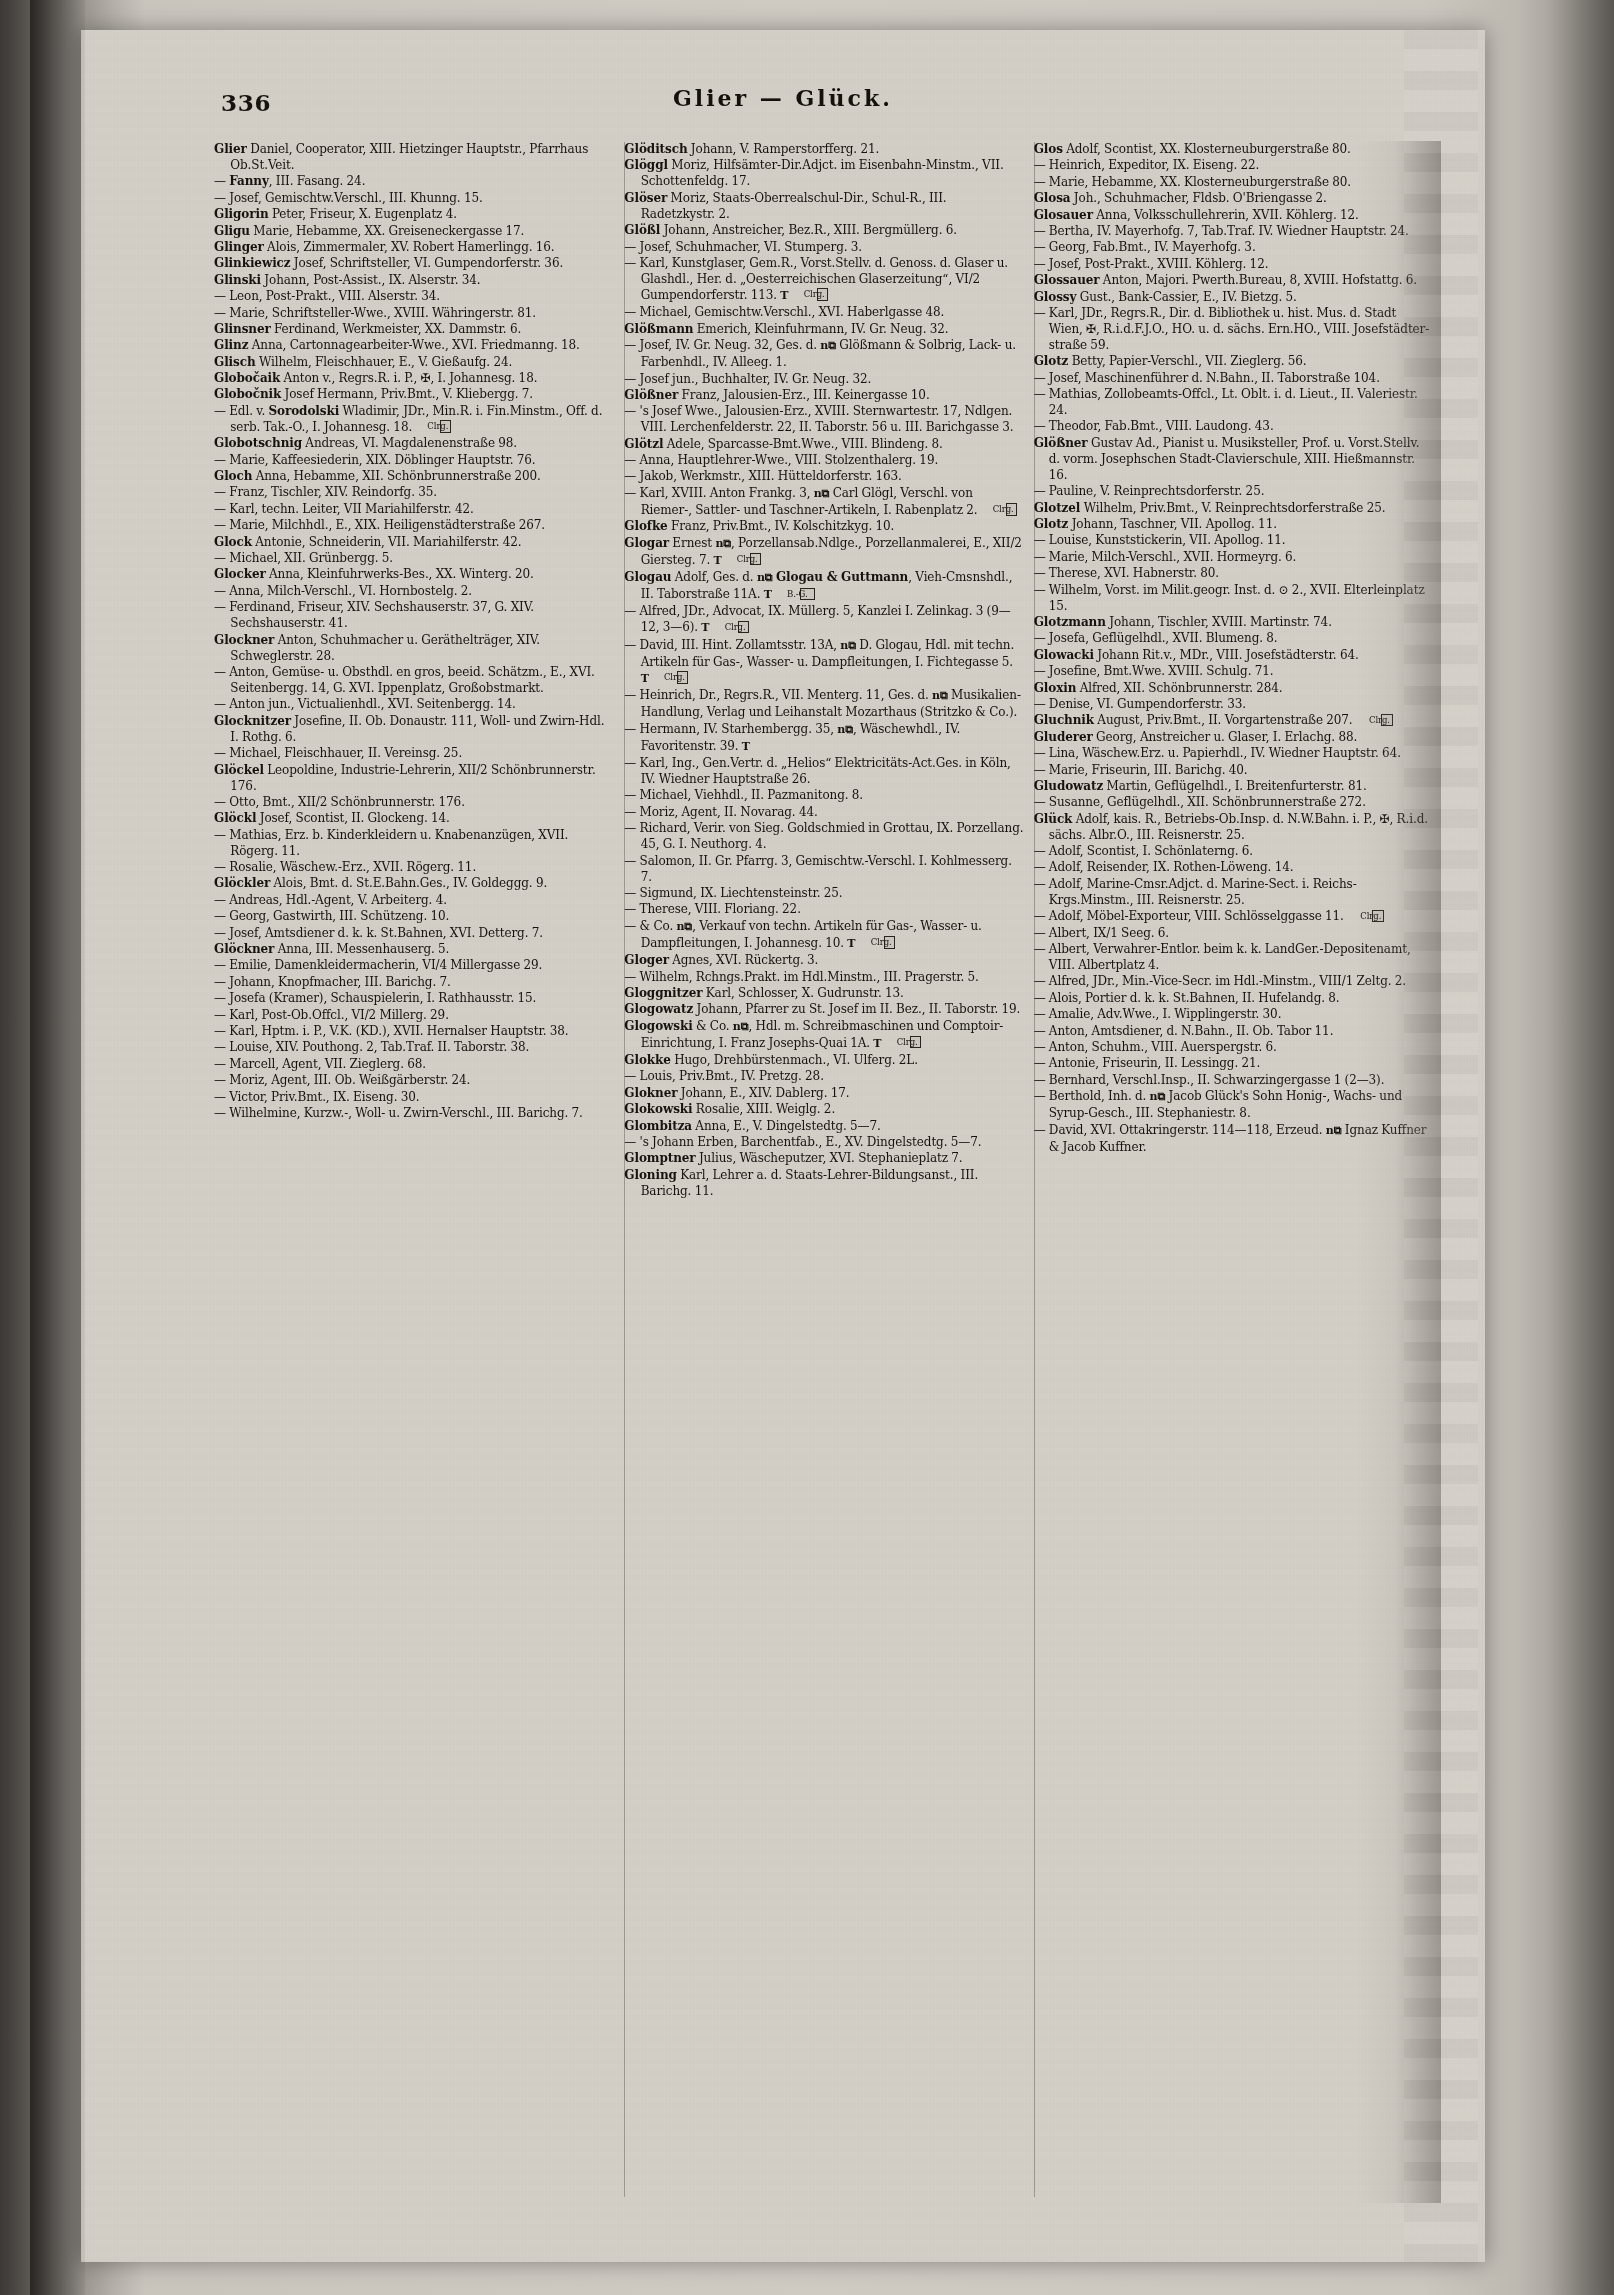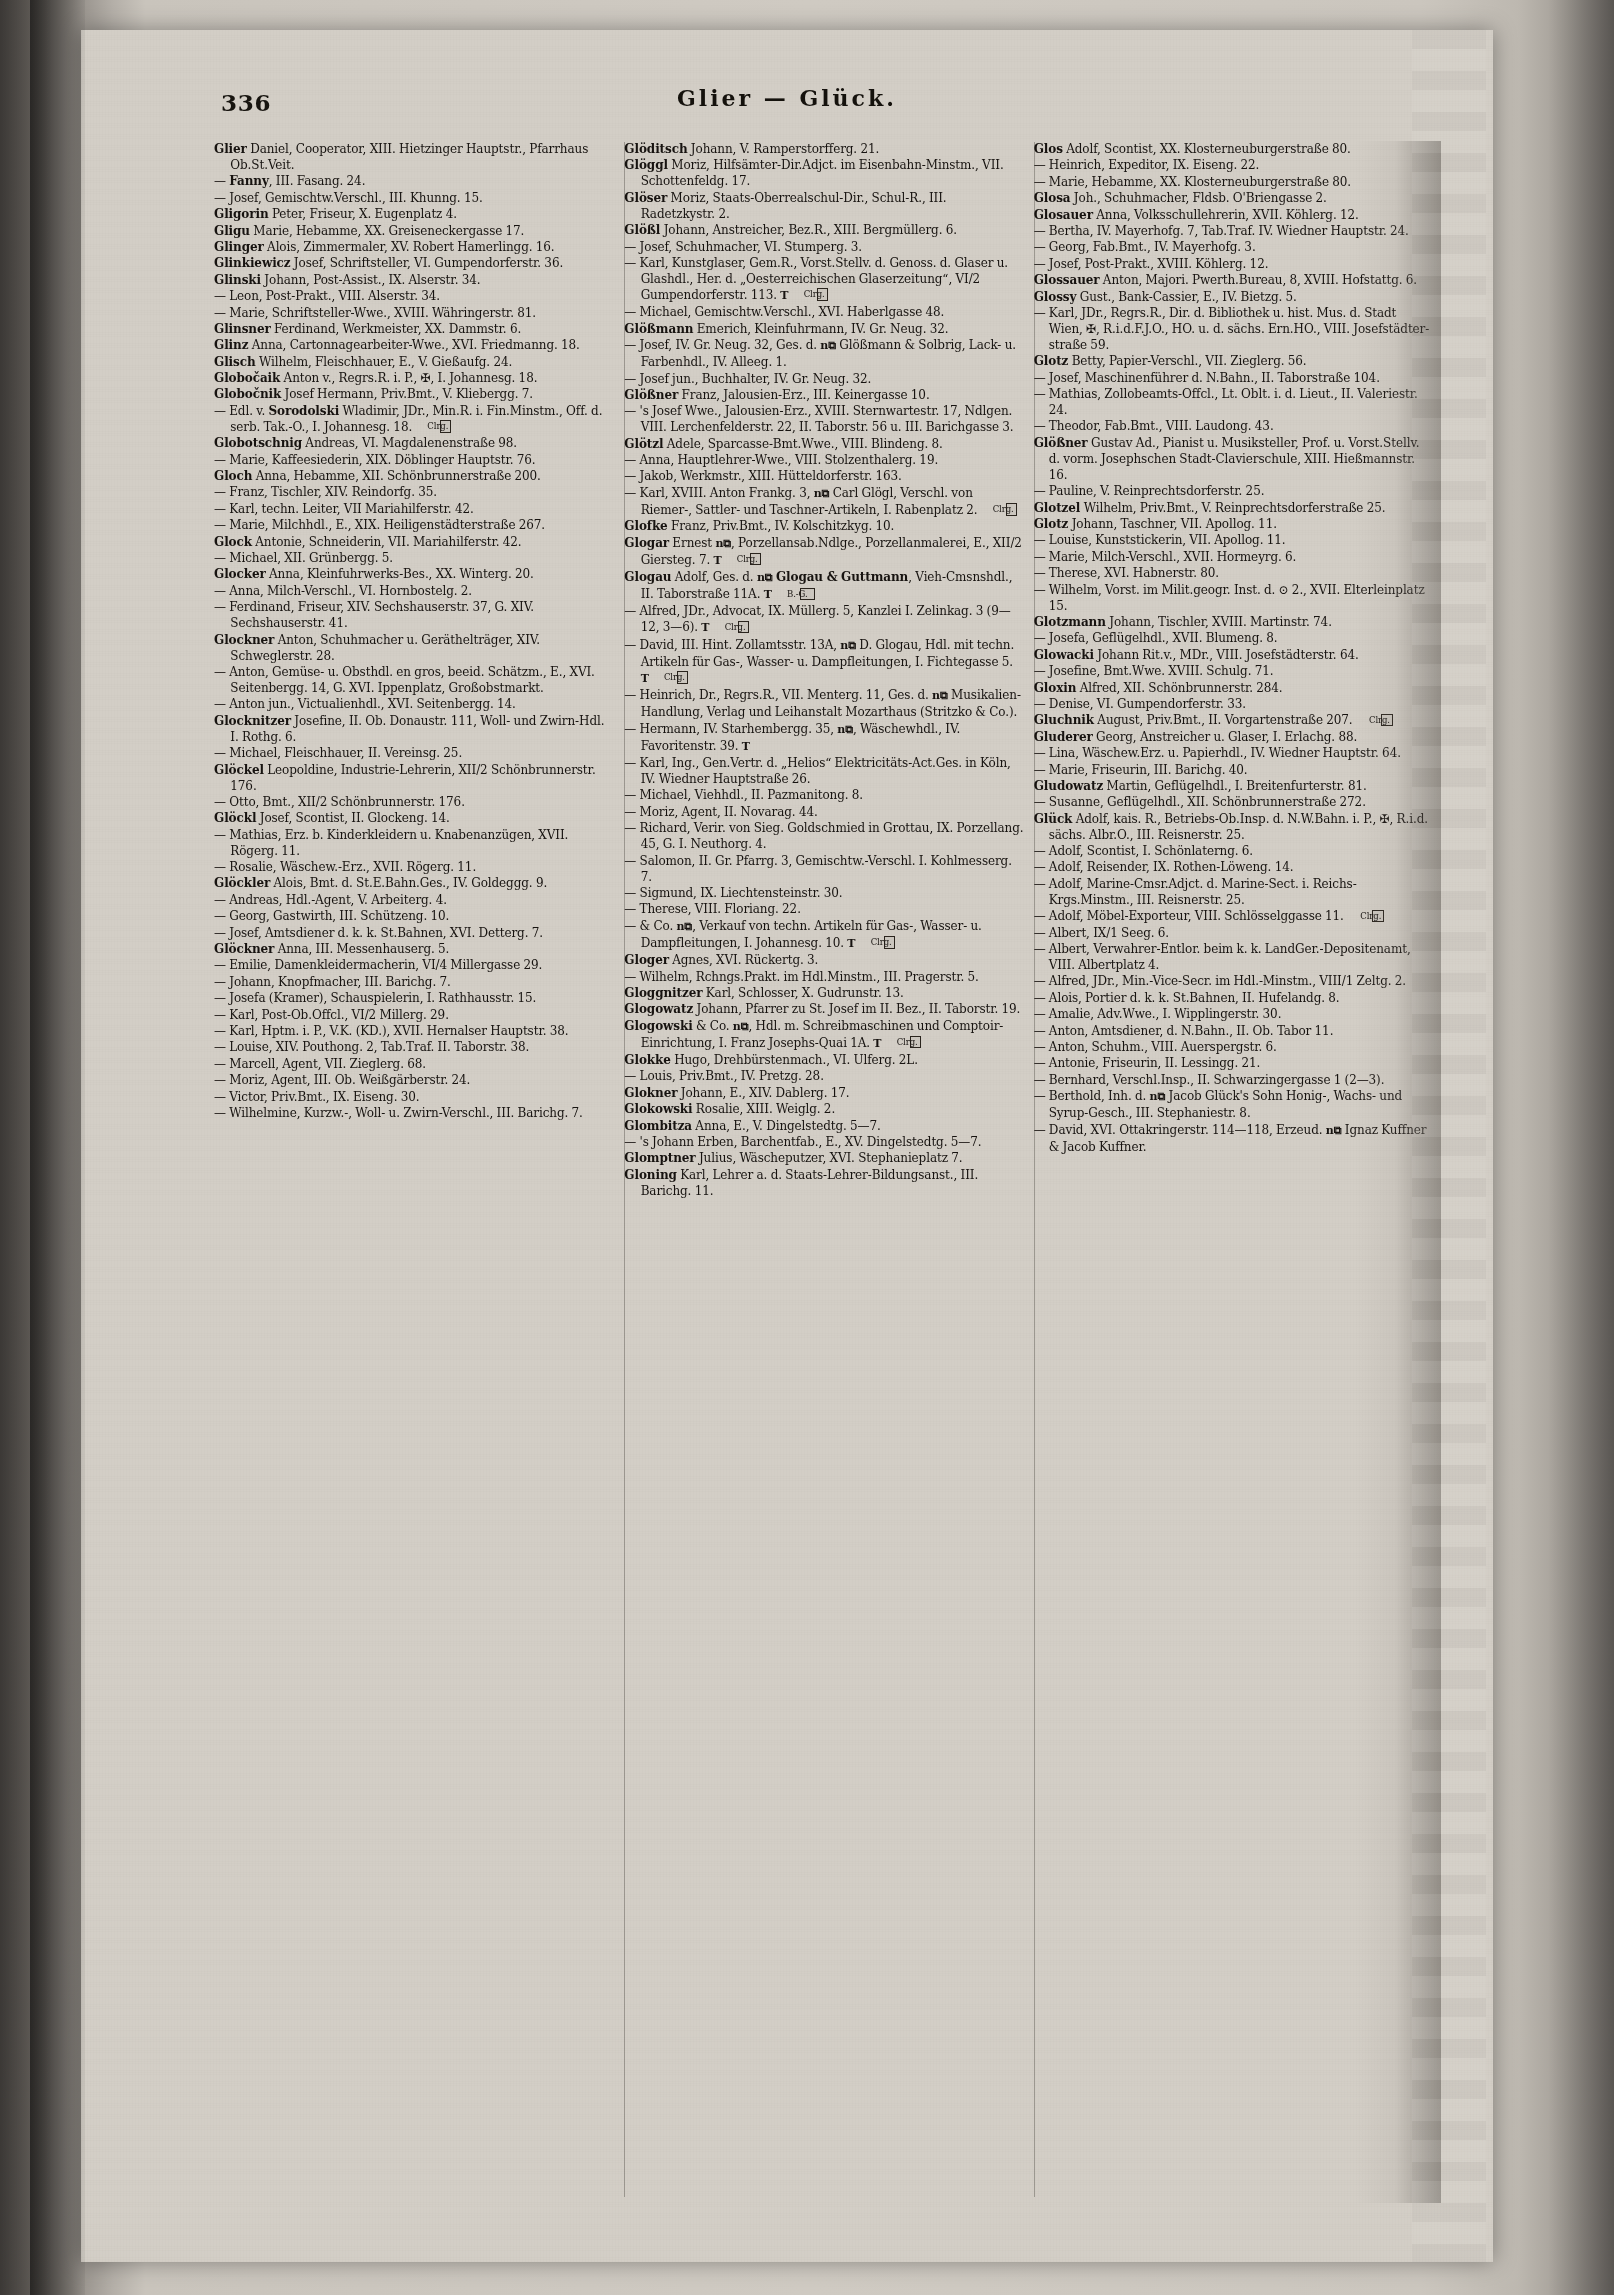--- a/index.html
+++ b/index.html
@@ -21,21 +21,20 @@
     background: linear-gradient(90deg,#55514d 0%, #6a6560 2%, #8a857f 4%, #b4afa8 7%, #c9c4bc 9%, #cfcac2 50%, #cbc6be 88%, #bdb8b0 94%, #a29d96 97%, #7e7974 100%);
   }
   .page-inner {
     position: absolute;
     left: 81px;
     top: 30px;
     width: 1404px;
     height: 2232px;
     background: #d3cec6;
     box-shadow: 0 0 21px rgba(0,0,0,0.35);
-    padding-left: 8px;
   }
   .paper-tex {
     position:absolute; inset:0;
     background:
       repeating-linear-gradient(0deg, rgba(0,0,0,0.012) 0px, rgba(0,0,0,0.012) 0.7px, rgba(255,255,255,0.0) 0.7px, rgba(255,255,255,0.0) 2.2px),
       repeating-linear-gradient(90deg, rgba(0,0,0,0.01) 0px, rgba(0,0,0,0.01) 0.7px, rgba(255,255,255,0.0) 0.7px, rgba(255,255,255,0.0) 3px);
     pointer-events: none;
     opacity: .7;
   }
   .edge-shadow-left {
@@ -238,21 +237,21 @@
           <p class="entry"><b>Glogau</b> Adolf, Ges. d. <span class="sym">n⧉</span> <b>Glogau &amp; Guttmann</b>, Vieh-Cmsnshdl., II. Tabor­straße 11A. <span class="sym">T</span> <span class="tag">B.-G.</span></p>
           <p class="entry">— Alfred, JDr., Advocat, IX. Müllerg. 5, Kanzlei I. Zelinkag. 3 (9—12, 3—6). <span class="sym">T</span> <span class="tag">Clrg.</span></p>
           <p class="entry">— David, III. Hint. Zollamtsstr. 13A, <span class="sym">n⧉</span> D. Glogau, Hdl. mit techn. Artikeln für Gas-, Wasser- u. Dampfleitungen, I. Fichte­gasse 5. <span class="sym">T</span> <span class="tag">Clrg.</span></p>
           <p class="entry">— Heinrich, Dr., Regrs.R., VII. Menterg. 11, Ges. d. <span class="sym">n⧉</span> Musikalien-Handlung, Verlag und Leihanstalt Mozarthaus (Stritzko &amp; Co.).</p>
           <p class="entry">— Hermann, IV. Starhembergg. 35, <span class="sym">n⧉</span>, Wäschewhdl., IV. Favoritenstr. 39. <span class="sym">T</span></p>
           <p class="entry">— Karl, Ing., Gen.Vertr. d. „Helios“ Elektrici­täts-Act.Ges. in Köln, IV. Wiedner Haupt­straße 26.</p>
           <p class="entry">— Michael, Viehhdl., II. Pazmanitong. 8.</p>
           <p class="entry">— Moriz, Agent, II. Novarag. 44.</p>
           <p class="entry">— Richard, Verir. von Sieg. Goldschmied in Grottau, IX. Porzellang. 45, G. I. Neuthorg. 4.</p>
           <p class="entry">— Salomon, II. Gr. Pfarrg. 3, Gemischtw.-Verschl. I. Kohlmesserg. 7.</p>
-          <p class="entry">— Sigmund, IX. Liechtensteinstr. 30.</p>
+          <p class="entry">— Sigmund, IX. Liechtensteinstr. 25.</p>
           <p class="entry">— Therese, VIII. Floriang. 22.</p>
           <p class="entry">— &amp; Co. <span class="sym">n⧉</span>, Verkauf von techn. Artikeln für Gas-, Wasser- u. Dampfleitungen, I. Jo­hannesg. 10. <span class="sym">T</span> <span class="tag">Clrg.</span></p>
           <p class="entry"><b>Gloger</b> Agnes, XVI. Rückertg. 3.</p>
           <p class="entry">— Wilhelm, Rchngs.Prakt. im Hdl.Minstm., III. Pragerstr. 5.</p>
           <p class="entry"><b>Gloggnitzer</b> Karl, Schlosser, X. Gudrunstr. 13.</p>
           <p class="entry"><b>Glogowatz</b> Johann, Pfarrer zu St. Josef im II. Bez., II. Taborstr. 19.</p>
           <p class="entry"><b>Glogowski</b> &amp; Co. <span class="sym">n⧉</span>, Hdl. m. Schreib­maschinen und Comptoir-Einrichtung, I. Franz Josephs-Quai 1A. <span class="sym">T</span> <span class="tag">Clrg.</span></p>
           <p class="entry"><b>Glokke</b> Hugo, Drehbürstenmach., VI. Ulferg. 2L.</p>
           <p class="entry">— Louis, Priv.Bmt., IV. Pretzg. 28.</p>
           <p class="entry"><b>Glokner</b> Johann, E., XIV. Dablerg. 17.</p>

